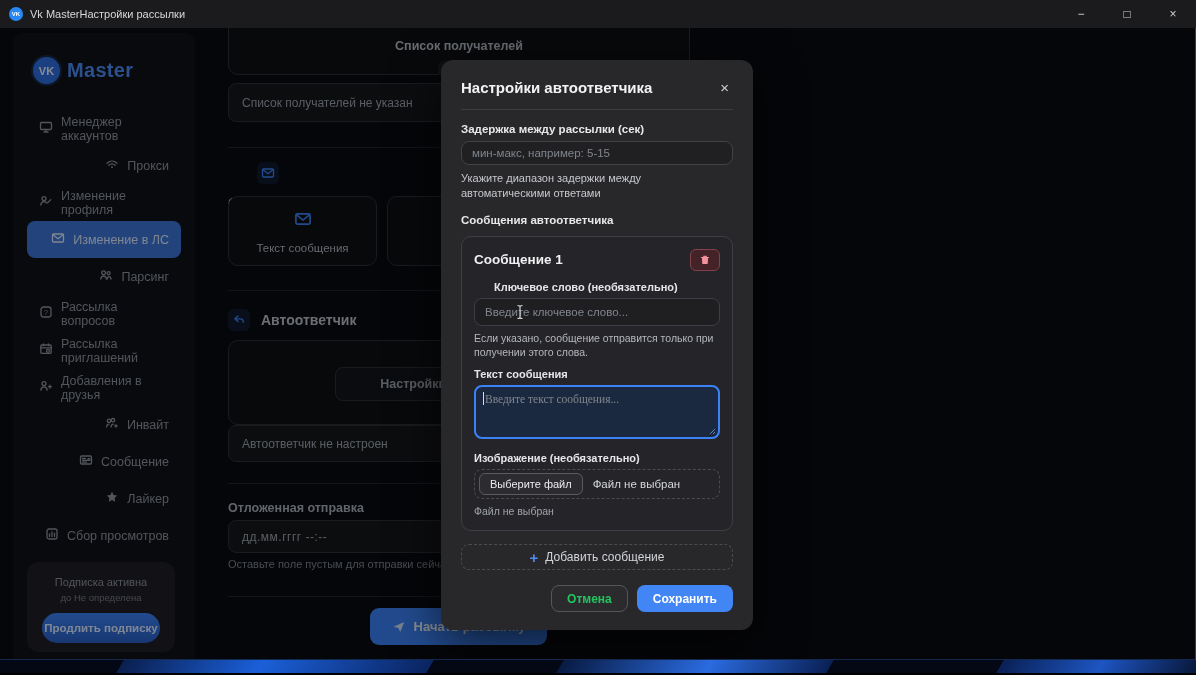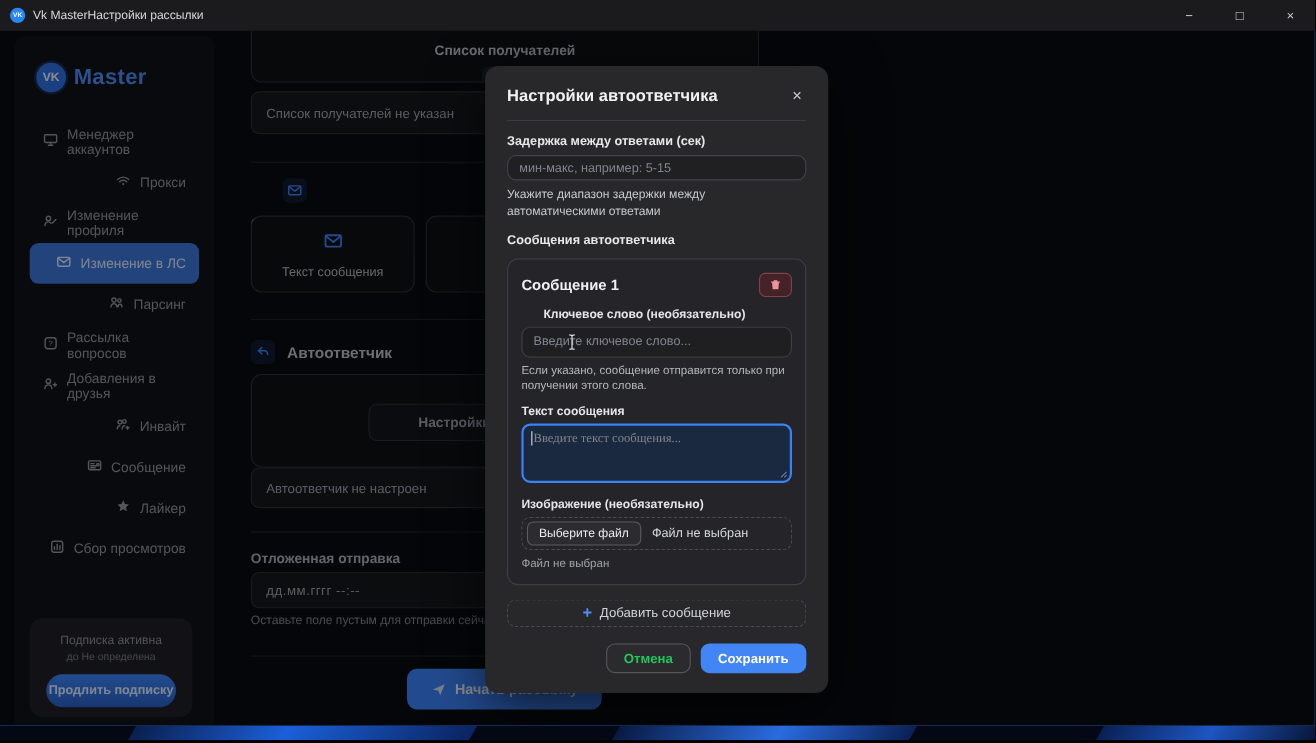--- a/index.html
+++ b/index.html
@@ -227,20 +227,28 @@
         </div>
         <div class="mi">
           <span><svg width="14" height="14" viewBox="0 0 14 14">
                 <rect x="2" y="2" width="10" height="10" rx="2.5"></rect>
                 <text x="7" y="9.6" font-size="7" text-anchor="middle" fill="currentColor" stroke="none">?</text>
               </svg></span>
           <span>Рассылка вопросов</span>
         </div>
         <div class="mi">
           <span><svg width="14" height="14" viewBox="0 0 14 14">
+                <rect x="1.8" y="3" width="10.4" height="8.3" rx="1"></rect>
+                <path d="M1.8 5.8h10.4M4.5 1.8v2M9.5 1.8v2"></path>
+                <circle cx="9" cy="8.8" r="1.5"></circle>
+              </svg></span>
+          <span>Рассылка приглашений</span>
+        </div>
+        <div class="mi">
+          <span><svg width="14" height="14" viewBox="0 0 14 14">
                 <circle cx="5" cy="4.6" r="2"></circle>
                 <path d="M1.8 11.2c.3-2.2 1.9-3.3 3.2-3.3s2.9 1.1 3.2 3.3M10.9 6.2v3M9.4 7.7h3"></path>
               </svg></span>
           <span>Добавления в друзья</span>
         </div>
         <div class="mi">
           <span><svg width="14" height="14" viewBox="0 0 14 14">
                 <circle cx="4" cy="4.8" r="1.7"></circle>
                 <circle cx="8" cy="4.2" r="1.7"></circle>
                 <path d="M1.6 10.8c.3-1.8 1.4-2.7 2.4-2.7M6 10.8c.3-1.8 1.4-2.7 2.4-2.7M10.9 8.6v2.6M9.6 9.9h2.6"></path>
@@ -340,21 +348,21 @@
 
     <div class="overlay"></div>
 
     <div class="modal">
       <div class="m-head">
         <div class="m-title">Настройки автоответчика</div>
         <div class="m-close">×</div>
       </div>
       <div class="m-div"></div>
 
-      <div class="m-label">Задержка между ответами (сек)</div>
+      <div class="m-label">Задержка между рассылки (сек)</div>
       <input class="m-input" placeholder="мин-макс, например: 5-15" style="">
       <div class="m-help" style="width:272px;">Укажите диапазон задержки между автоматическими ответами</div>
 
       <div class="m-label" style="margin-top:13px;">Сообщения автоответчика</div>
 
       <div class="msgcard">
         <div class="msg-head">
           <div class="msg-title">Сообщение 1</div>
           <div class="trash-btn">
             <span style="display:flex;">

